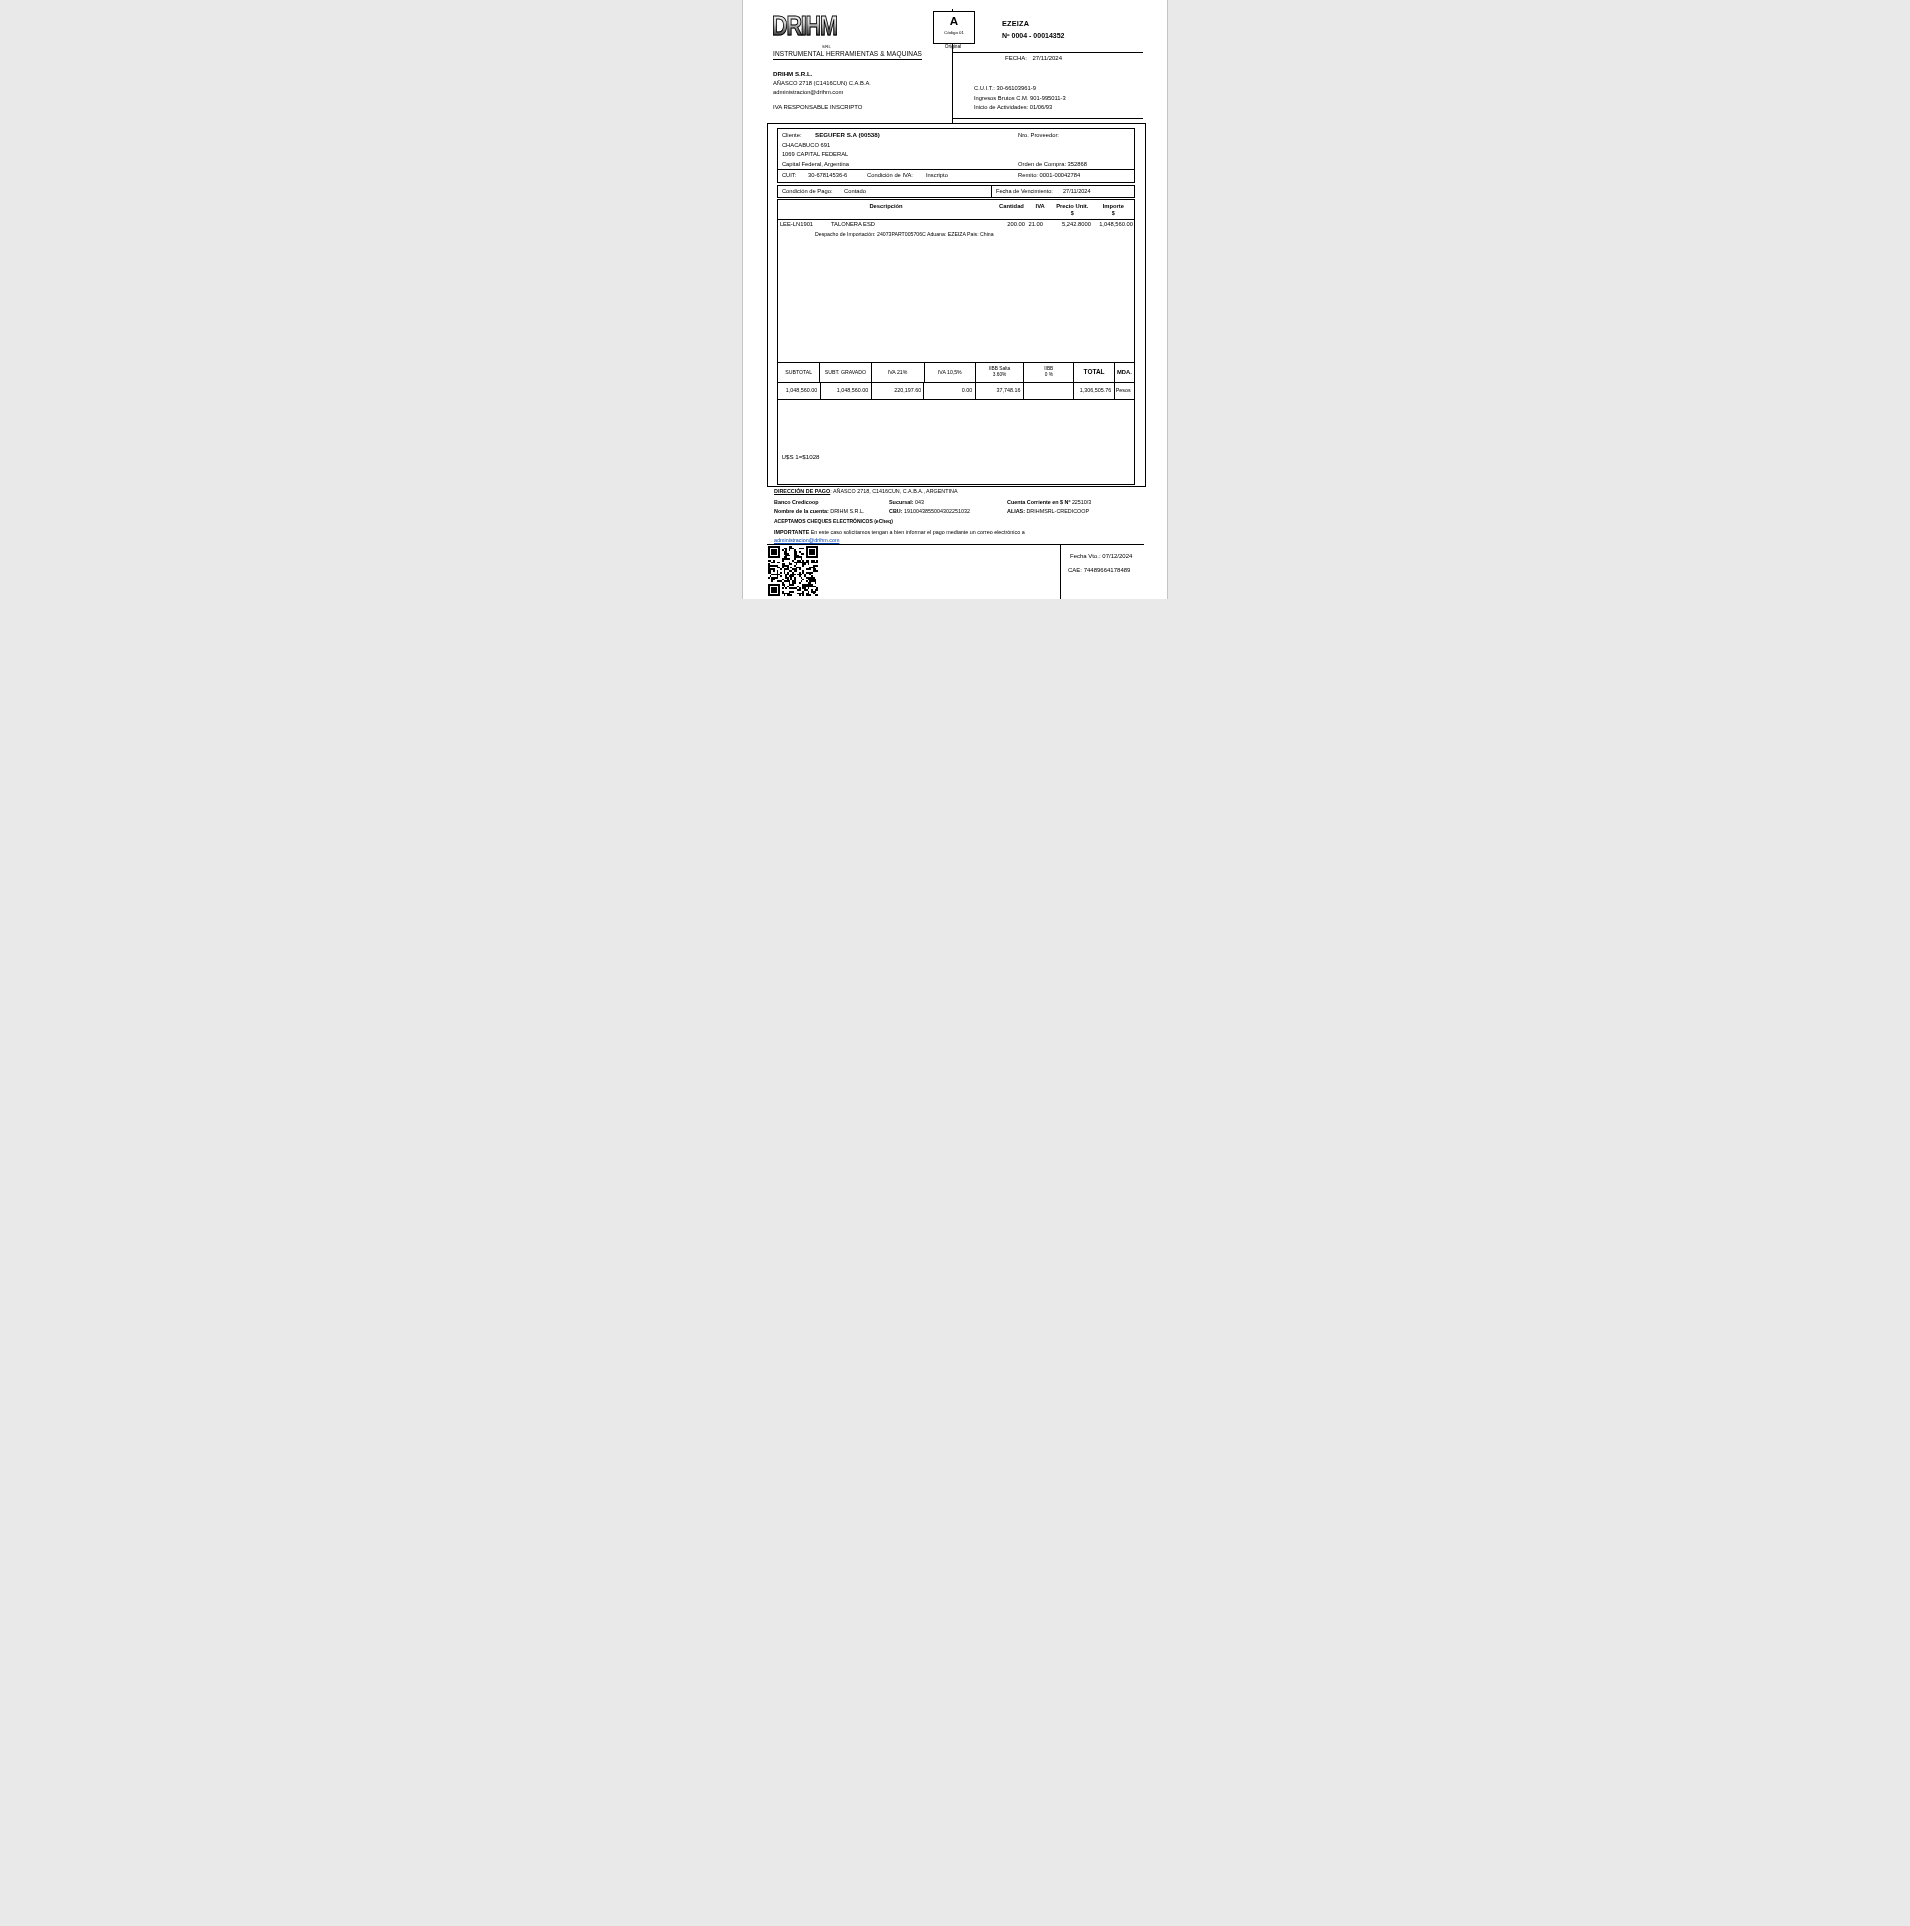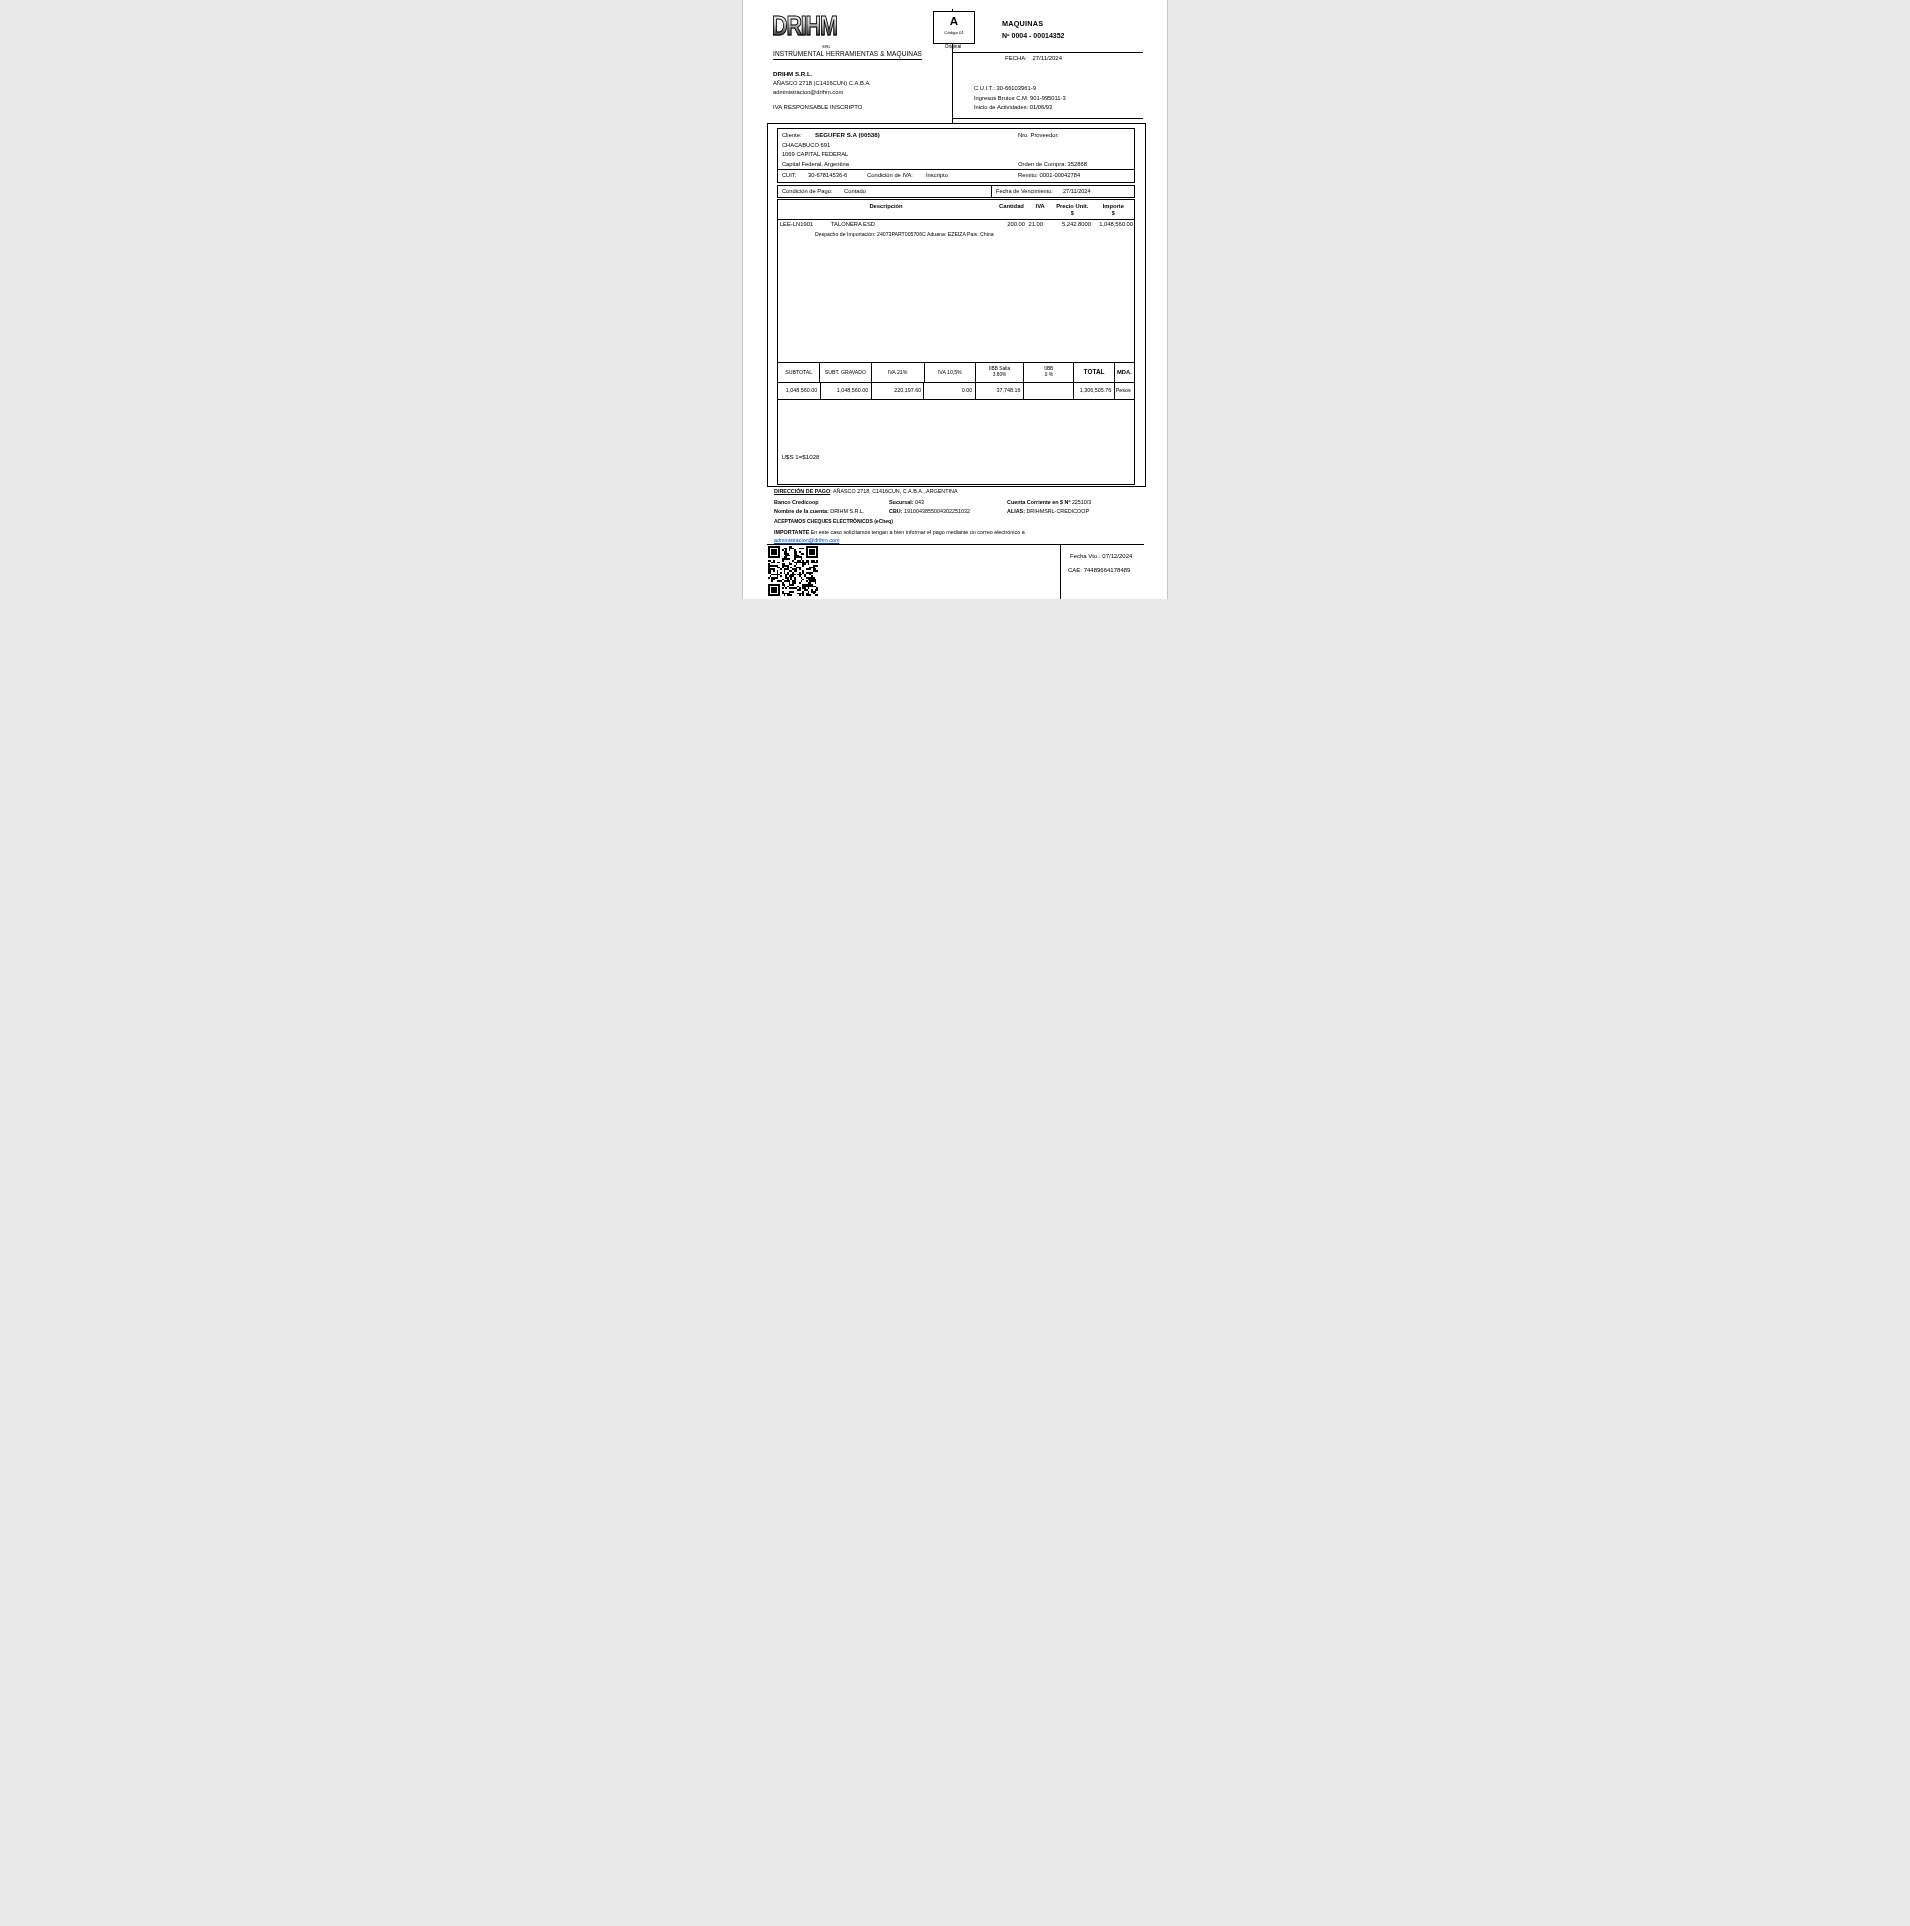--- a/index.html
+++ b/index.html
@@ -140,21 +140,21 @@
   <div class="abs company-address">AÑASCO 2718 (C1416CUN) C.A.B.A.</div>
   <div class="abs company-email">administracion@drihm.com</div>
   <div class="abs company-iva">IVA RESPONSABLE INSCRIPTO</div>
 
   <div class="abs type-box">
     <div class="type-letter">A</div>
     <div class="type-code">Código 01</div>
   </div>
   <div class="abs copy-label">Original</div>
 
-  <div class="abs doc-title">MAQUINAS</div>
+  <div class="abs doc-title">EZEIZA</div>
   <div class="abs doc-number">Nº 0004 - 00014352</div>
   <div class="abs doc-date">
     <span>FECHA:</span><span class="val">27/11/2024</span>
   </div>
 
   <div class="abs fiscal-cuit">C.U.I.T.: 30-66103961-9</div>
   <div class="abs fiscal-iibb">Ingresos Brutos C.M. 901-995011-3</div>
   <div class="abs fiscal-inicio">Inicio de Actividades: 01/06/93</div>
 
   <div class="abs mid-box"></div>

